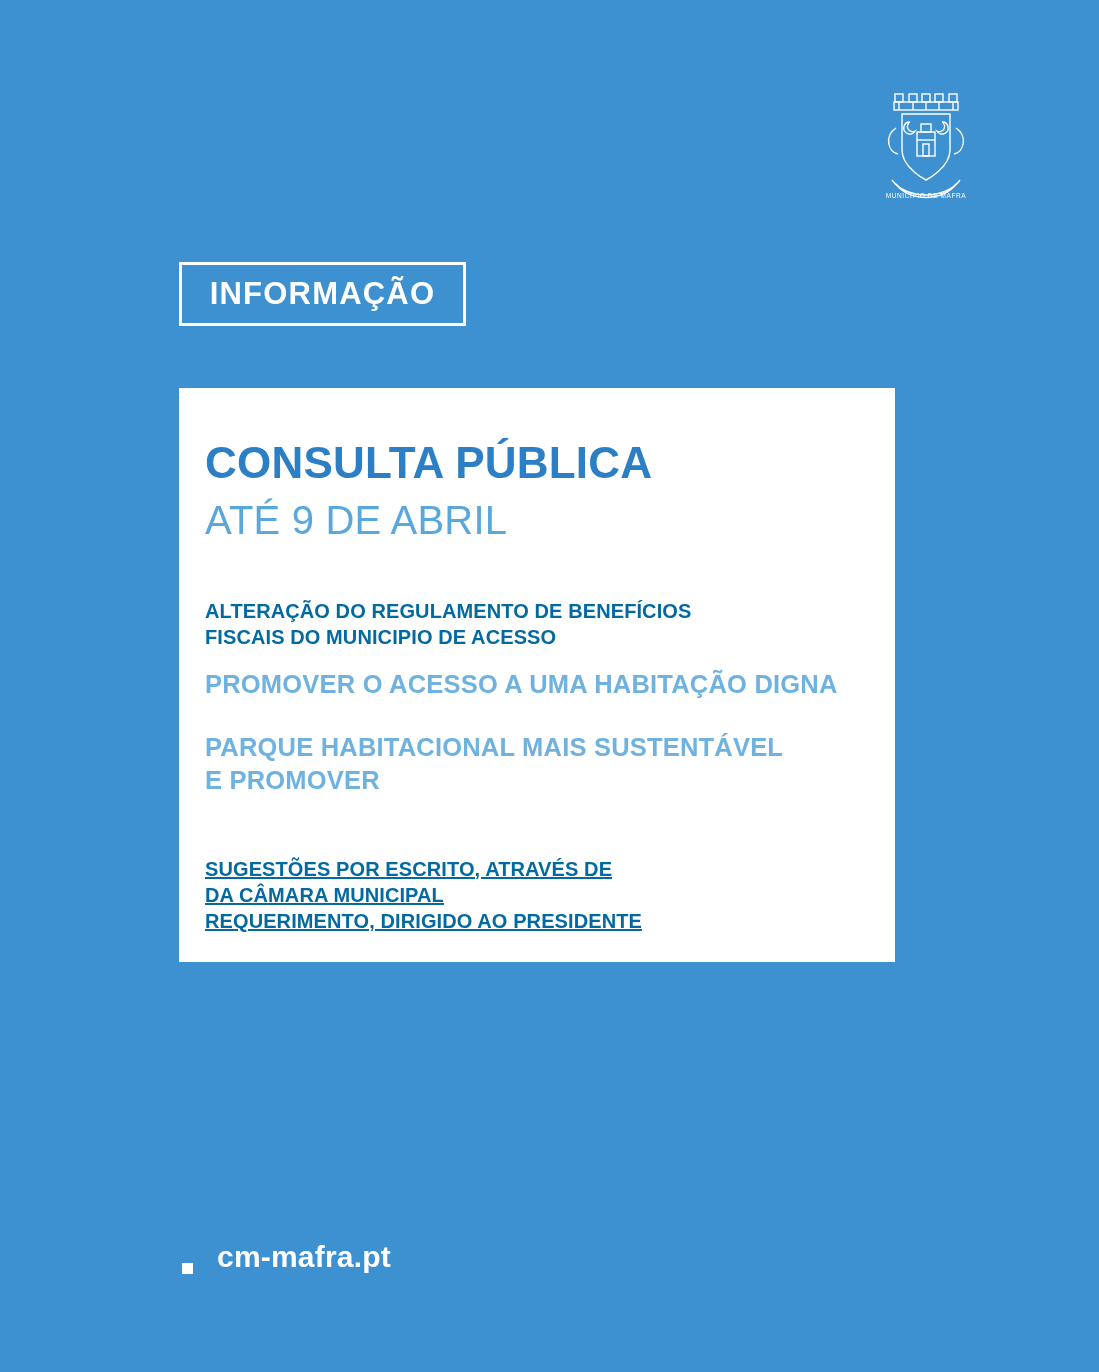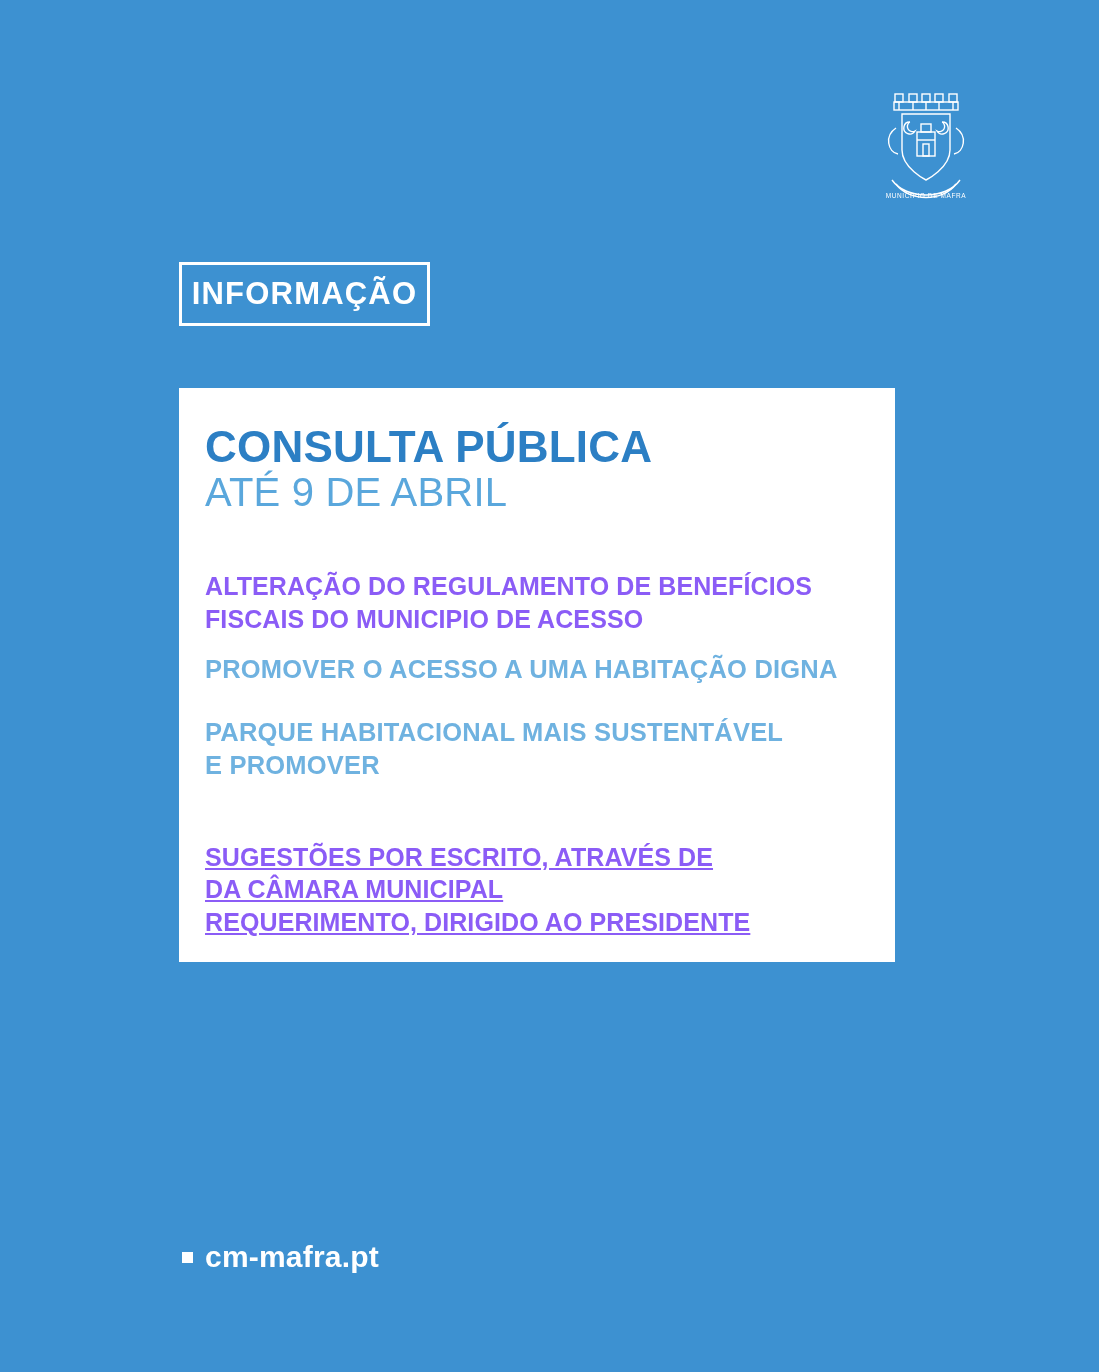--- a/index.html
+++ b/index.html
@@ -24,21 +24,21 @@
     width: 120px;
     height: 128px;
   }
   .crest svg { display: block; width: 100%; height: 100%; }
 
   
   .badge {
     position: absolute;
     top: 262px;
     left: 179px;
-    width: 251px;
+    width: 287px;
     height: 64px;
     border: 3px solid #FFFFFF;
     display: flex;
     align-items: center;
     justify-content: center;
   }
   .badge-label {
     color: #FFFFFF;
     font-size: 31px;
     font-weight: bold;
@@ -46,43 +46,43 @@
   }
 
   
   .card {
     position: absolute;
     top: 388px;
     left: 179px;
     width: 716px;
     height: 574px;
     background: #FFFFFF;
-    padding: 36px 0 0 26px;
+    padding: 52px 0 0 26px;
   }
 
   .card-title {
     color: #2C7FC4;
     font-size: 44px;
     font-weight: bold;
     letter-spacing: 0.2px;
     line-height: 1.05;
   }
   .card-subtitle {
     color: #5AA7DC;
     font-size: 40px;
     font-weight: normal;
     letter-spacing: 0.2px;
     line-height: 1.1;
-    margin-top: 0;
+    margin-top: 12px;
   }
 
   .block-strong {
     margin-top: 56px;
-    color: #8b5cf6;
-    font-size: 25px;
+    color: #0369a1;
+    font-size: 20px;
     font-weight: bold;
     line-height: 1.30;
     letter-spacing: 0.1px;
   }
 
   .block-light {
     margin-top: 18px;
     color: #6FB2E0;
     font-size: 25.5px;
     font-weight: bold;
@@ -99,22 +99,22 @@
   }
 
   .line { display: block; }
 
   
   .footer {
     position: absolute;
     top: 1240px;
     left: 182px;
     display: flex;
-    align-items: center;
-    gap: 12px;
+    align-items: flex-end;
+    gap: 24px;
   }
   .footer-bullet {
     width: 11px;
     height: 11px;
     background: #FFFFFF;
     display: inline-block;
   }
   .footer-text {
     color: #FFFFFF;
     font-size: 30px;

